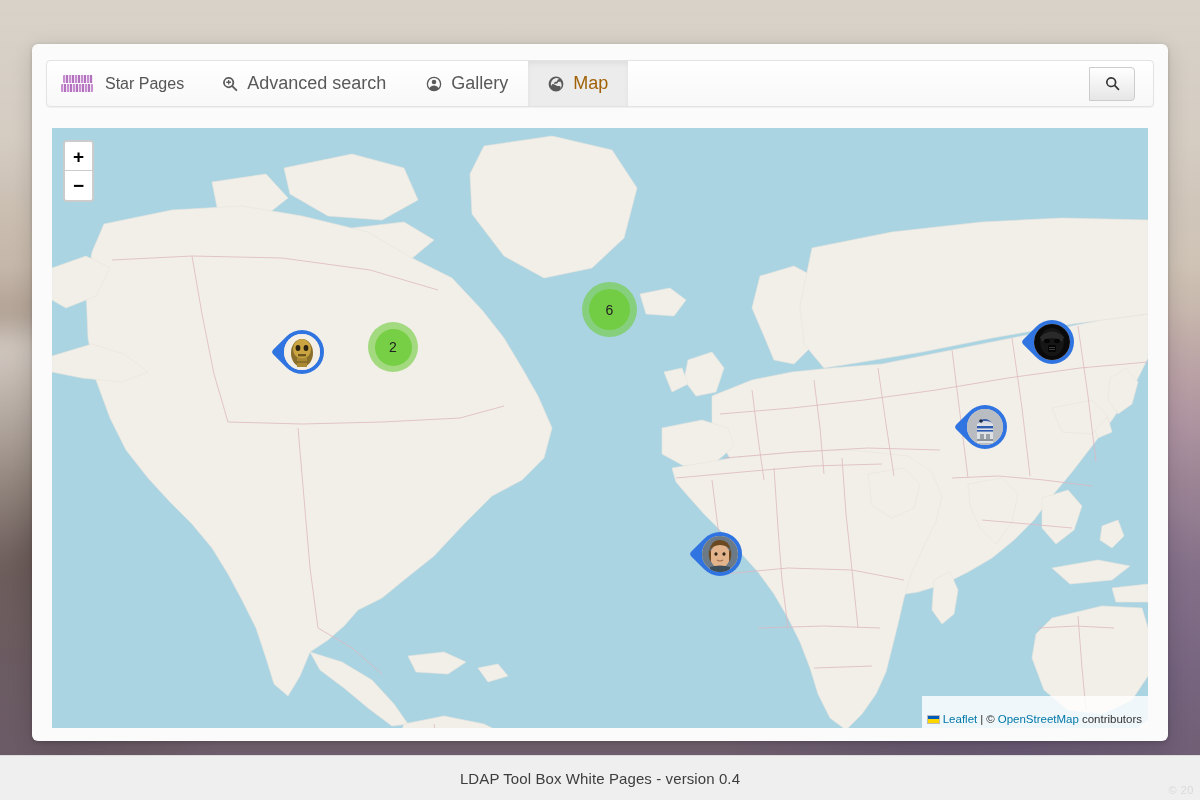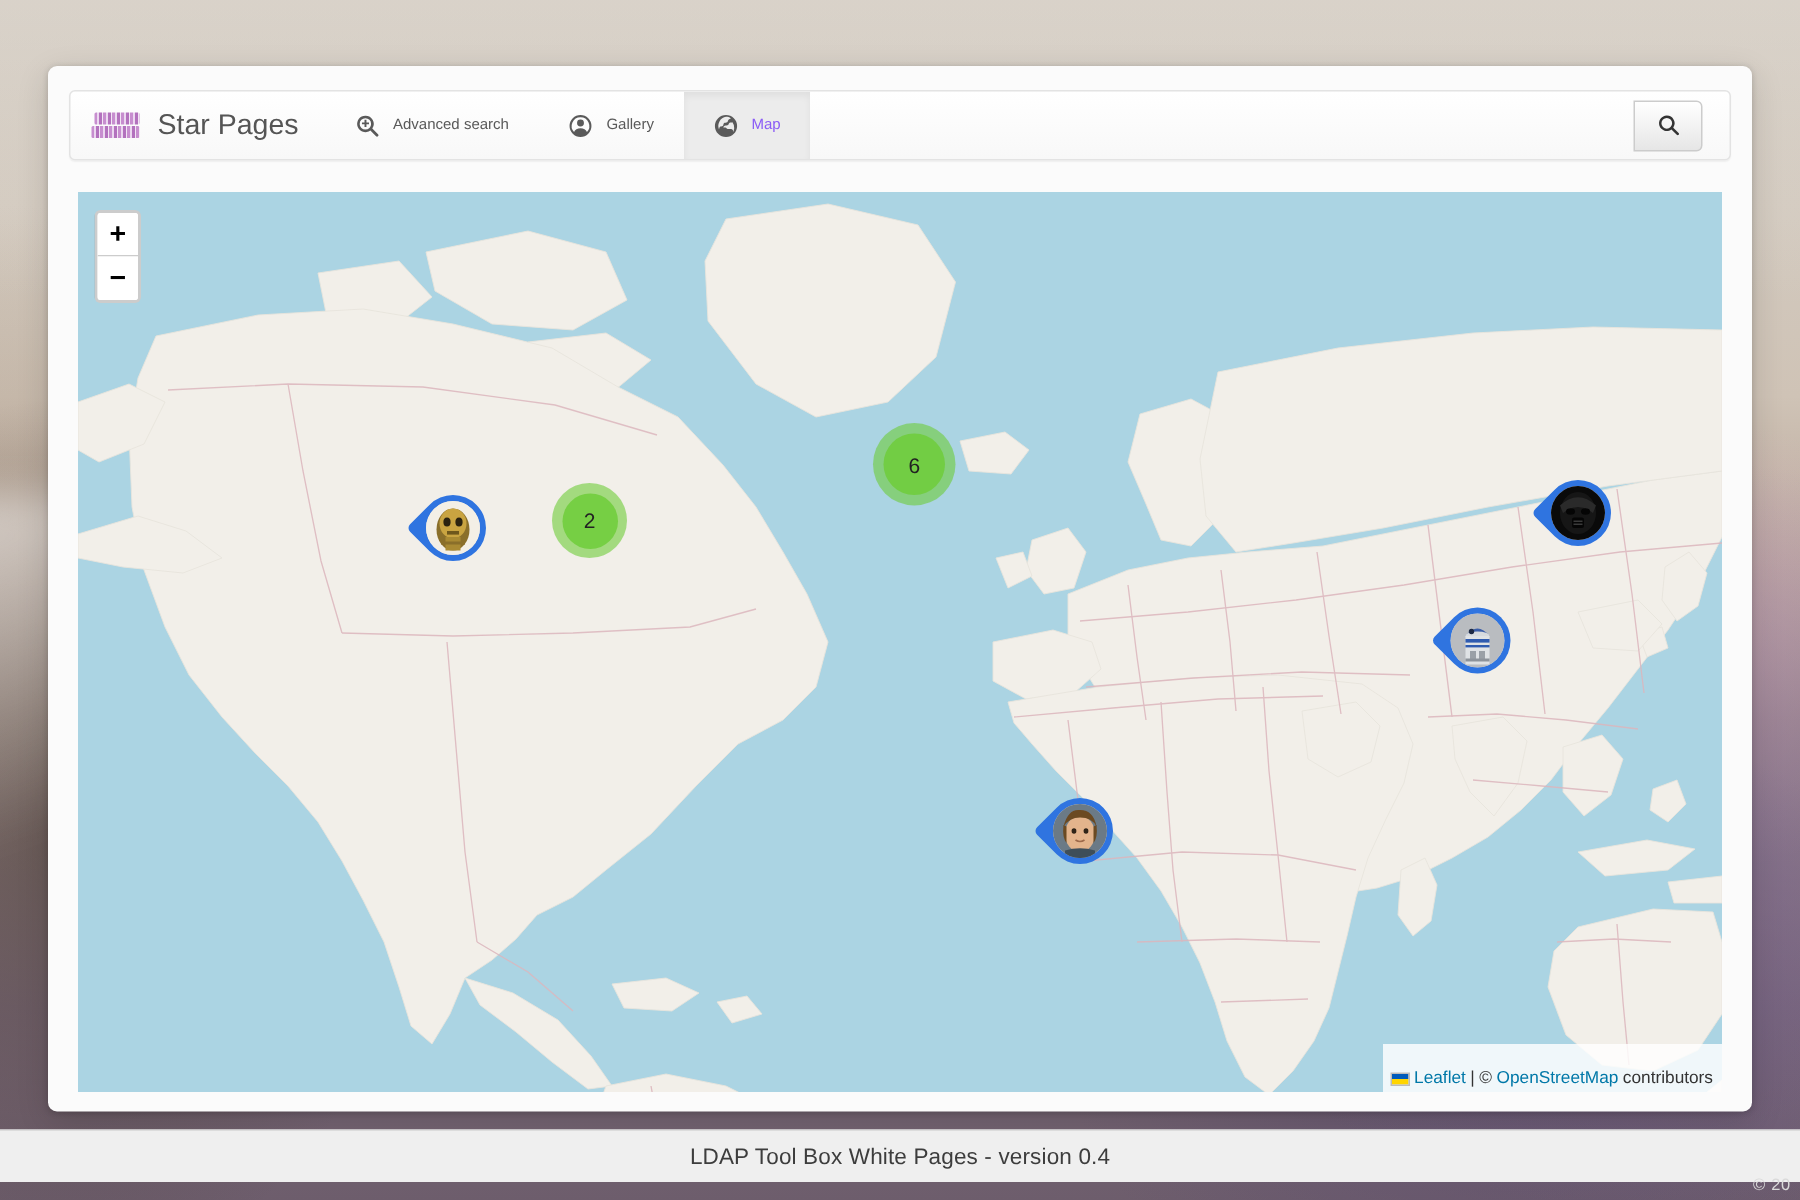--- a/index.html
+++ b/index.html
@@ -46,22 +46,22 @@
     content: "";
     position: absolute;
     left: 0; top: 0; right: 0; bottom: 0;
     background: linear-gradient(180deg, rgba(240,236,230,.30), rgba(240,236,230,0) 25%);
     pointer-events: none;
   }
 
   
   #footer-bar {
     position: absolute;
-    left: 0; bottom: 12px;
-    width: 1200px; height: 35px;
+    left: 0; bottom: 0;
+    width: 1200px; height: 45px;
     background: #efefef;
     border-top: 1px solid #dcdcdc;
     display: flex;
     align-items: center;
     justify-content: center;
     z-index: 30;
   }
   #footer-text {
     font-size: 15px;
     color: #3d3d3d;
@@ -118,41 +118,41 @@
   .brand-logo .lrow {
     height: 8px;
     border-radius: 1px;
     background: repeating-linear-gradient(90deg,
        #c07fc9 0 2px, #e9d3ee 2px 3px, #a95fb5 3px 5px, #f0e2f3 5px 6px);
     opacity: .88;
   }
   .brand-logo .lrow.r1 { width: 30px; margin-left: 2px; }
   .brand-logo .lrow.r2 { width: 32px; }
   .brand-name {
-    font-size: 19px;
+    font-size: 16px;
     color: #555555;
     white-space: nowrap;
   }
   .nav-items { display: flex; align-items: stretch; }
   .nav-item {
     display: flex;
     align-items: center;
     gap: 9px;
     padding: 0 20px;
-    font-size: 10px;
+    font-size: 18px;
     color: #595959;
     cursor: pointer;
     text-decoration: none;
     white-space: nowrap;
     border: none;
     background: transparent;
   }
   .nav-item.active {
     background: #ececec;
-    color: #8b5cf6;
+    color: #a16207;
     box-shadow: inset 0 3px 5px rgba(0,0,0,.055);
   }
   .nav-icon {
     width: 16px; height: 16px;
     flex: none;
     display: block;
     color: #5a5a5a;
   }
   .nav-icon svg { display: block; width: 16px; height: 16px; fill: currentColor; }
 

